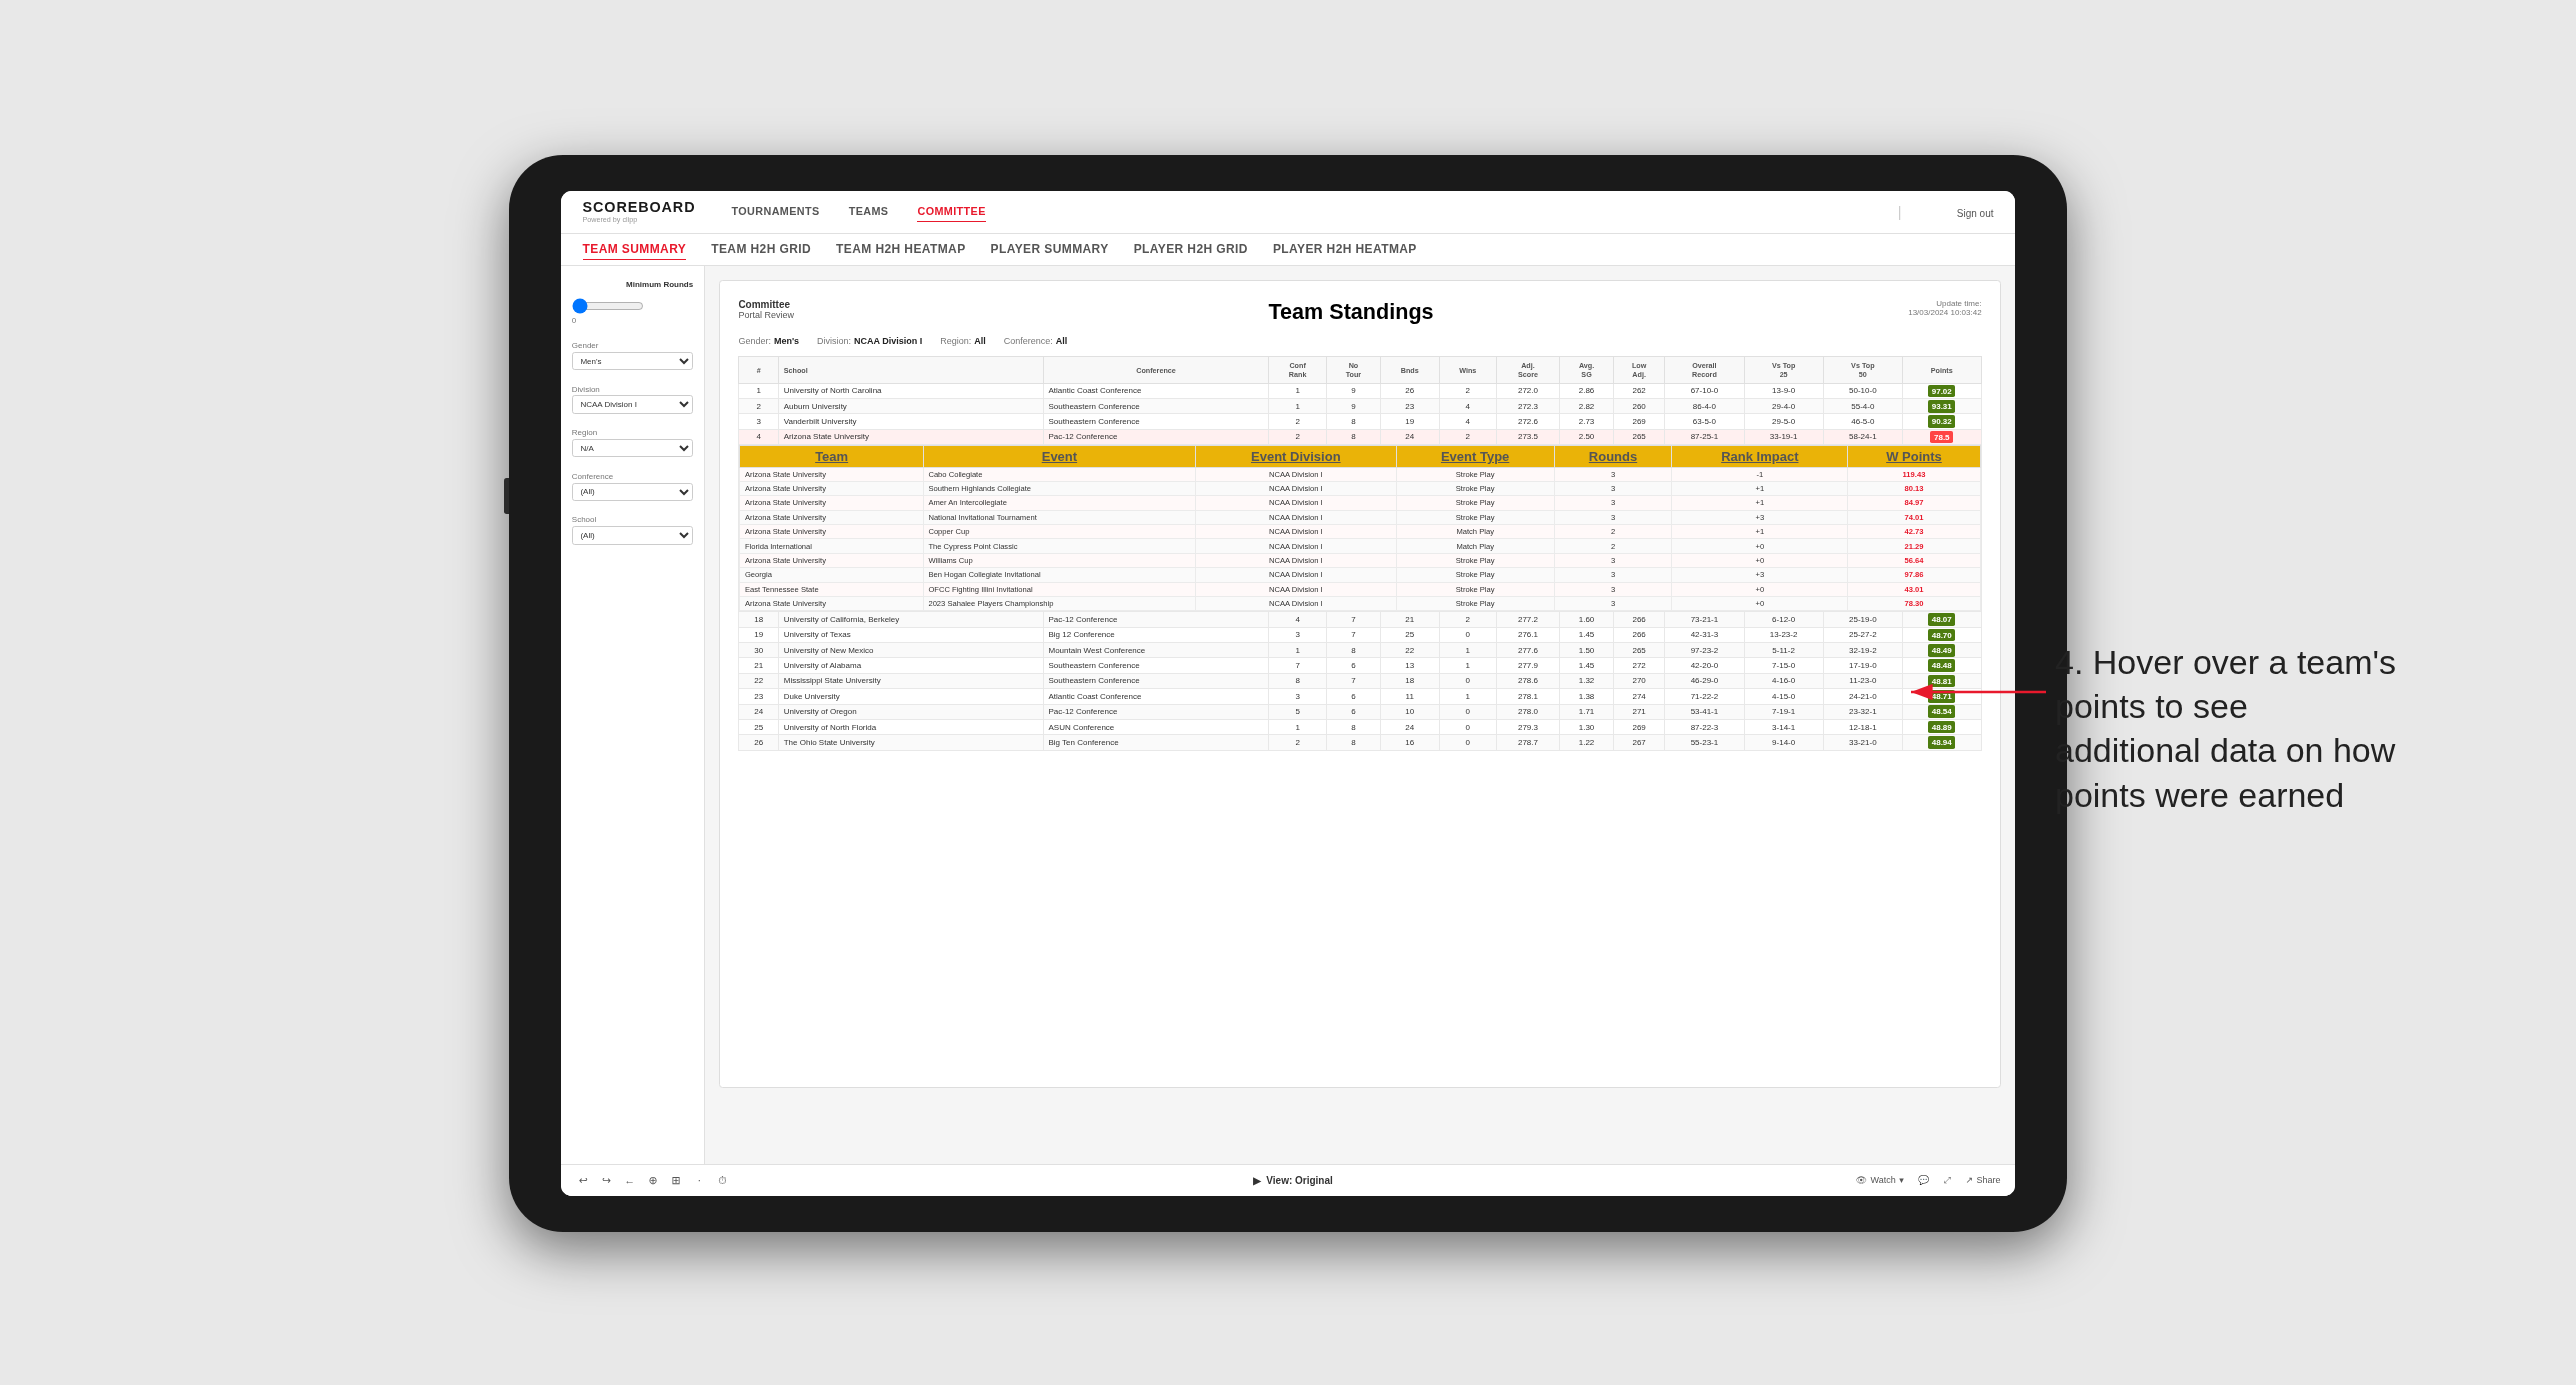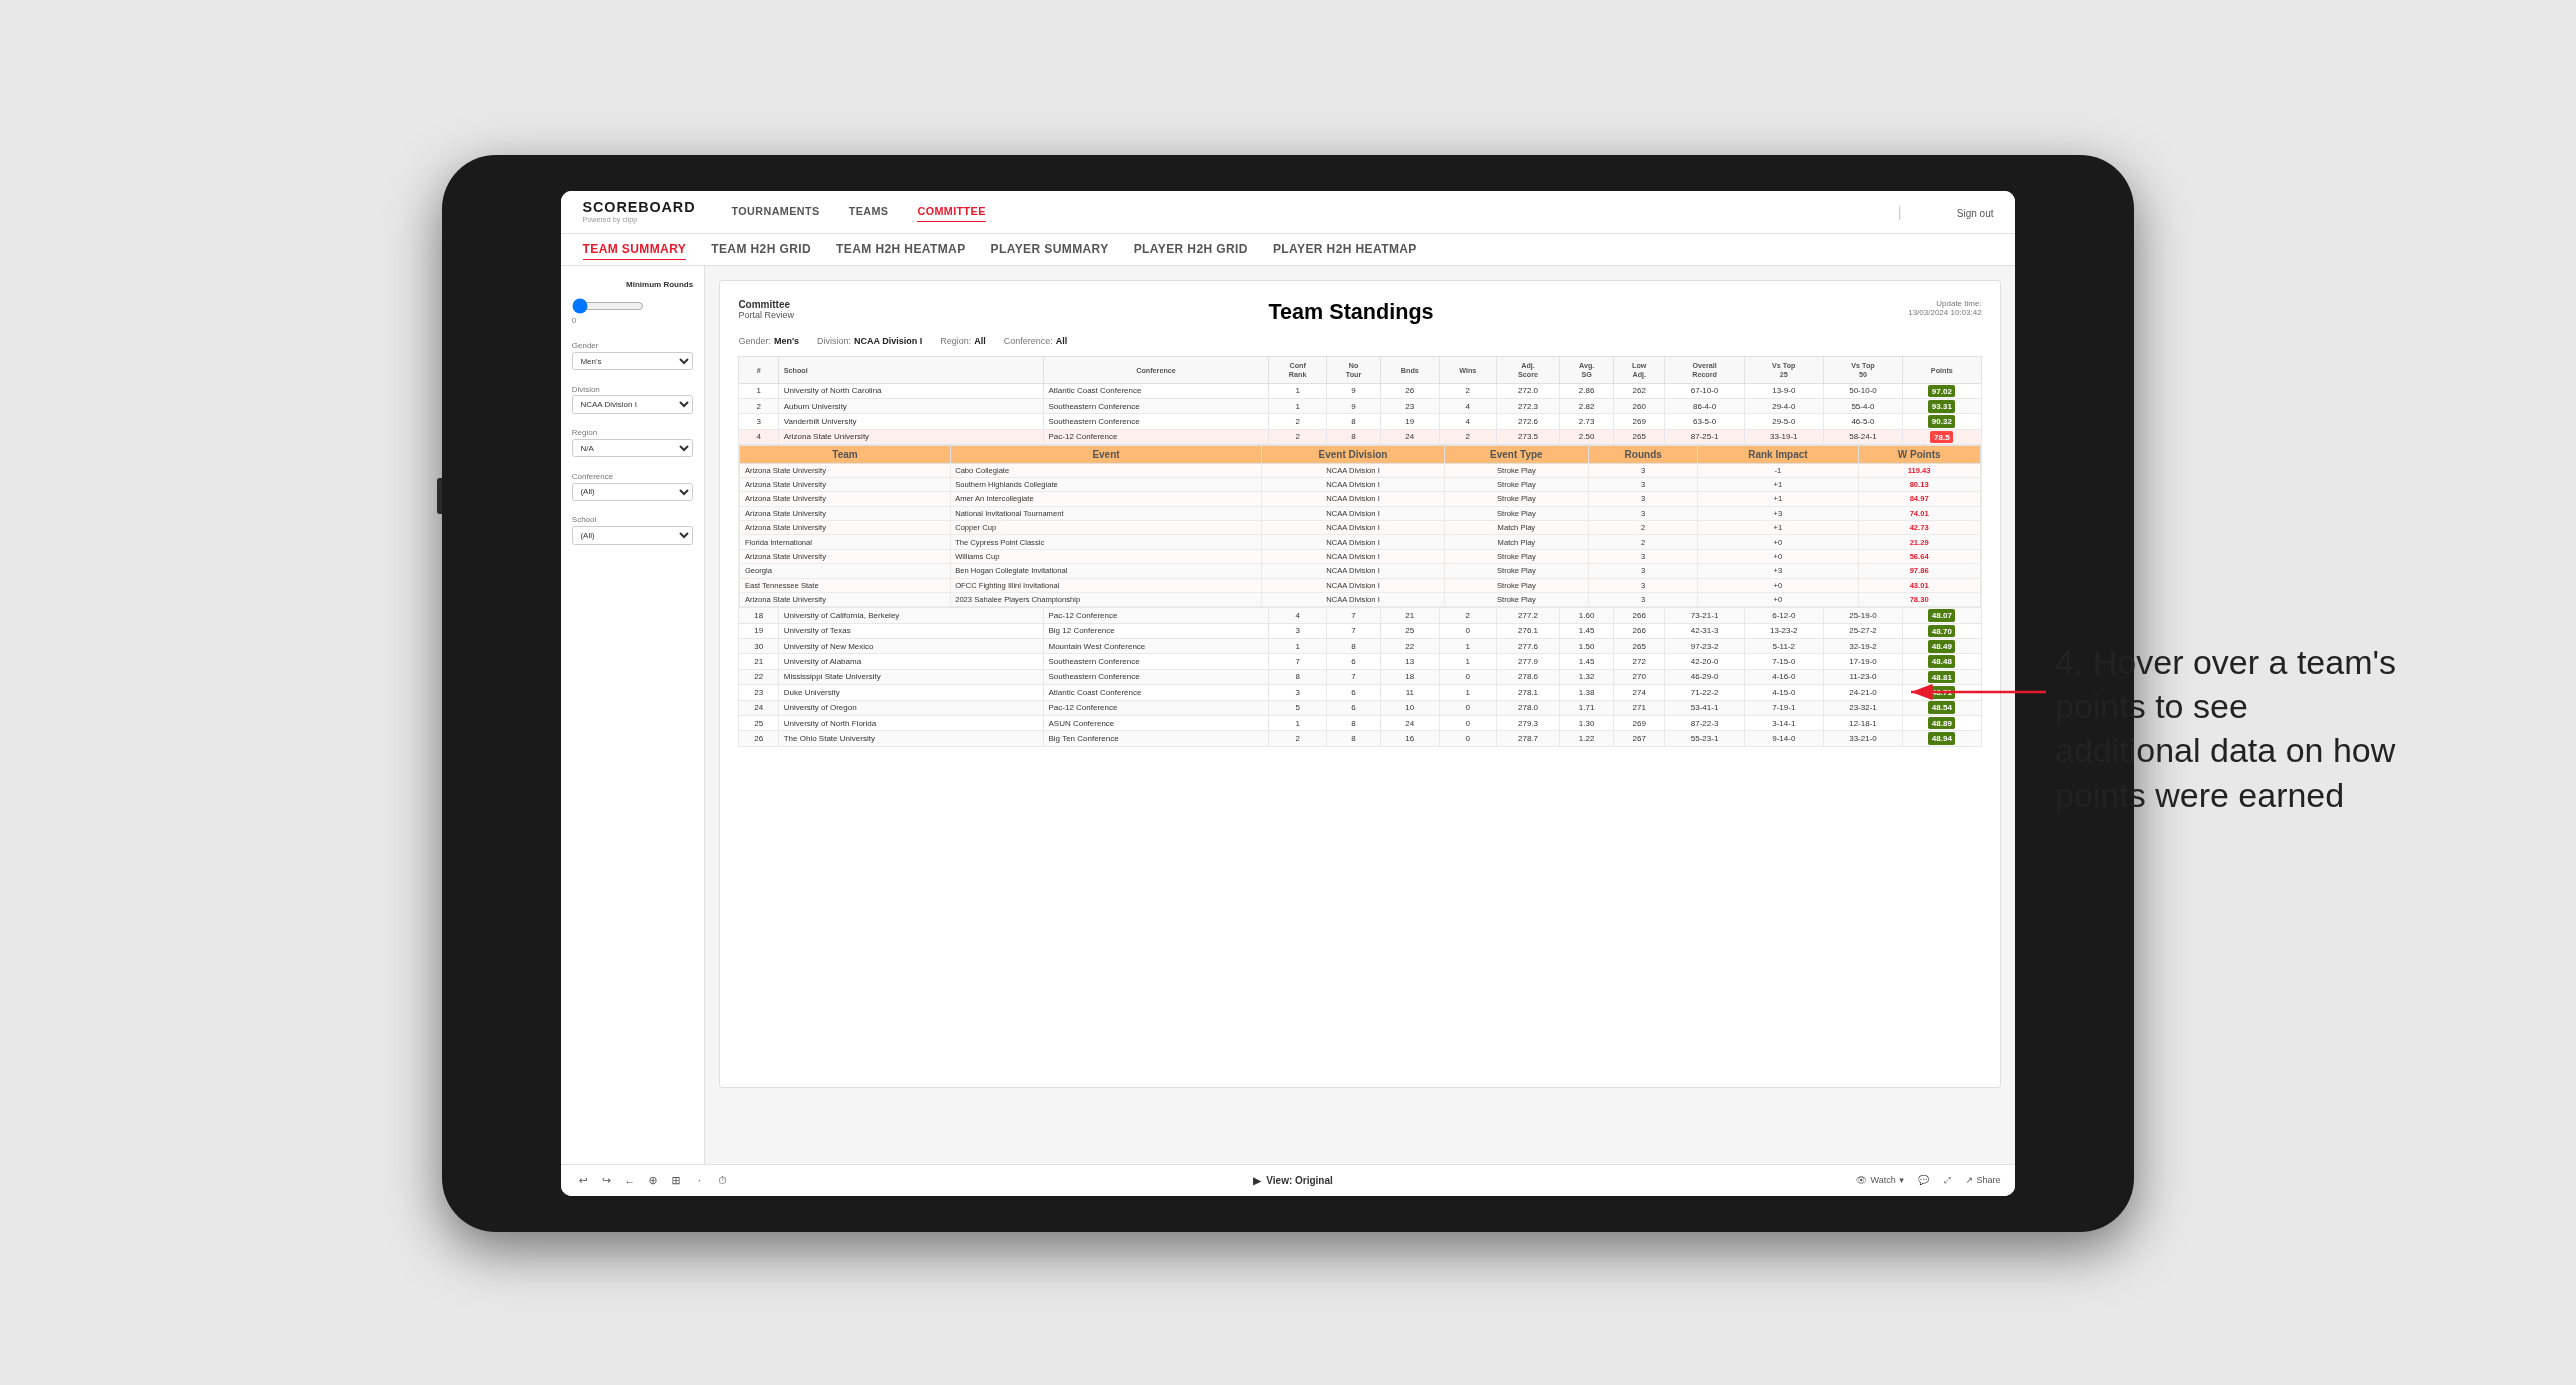--- a/index.html
+++ b/index.html
@@ -8,21 +8,21 @@
       font-family: Arial, sans-serif;
       width: 2576px;
       height: 1386px;
       display: flex;
       align-items: center;
       justify-content: center;
       position: relative;
     }
 
     .tablet-frame {
-      width: 1692px;
+      width: 1558px;
       height: 1077px;
       background: #1a1a1a;
       border-radius: 54px;
       padding: 27px;
       box-shadow: 0 18px 54px rgba(0,0,0,0.5);
       display: flex;
       align-items: center;
       justify-content: center;
       position: relative;
     }
@@ -301,27 +301,28 @@
       background: #fff9f9;
     }
 
     .expanded-table {
       width: 100%;
       border-collapse: collapse;
       font-size: 7.6px;
     }
 
     .expanded-table th {
-      background: #fdba74;
+      background: #eab308;
       border: 0.9px solid #e0e0e0;
       padding: 2.7px 4.5px;
-      font-size: 10px;
+      font-size: 13px;
       font-weight: 700;
       color: #555;
       text-align: center;
+      text-decoration: underline;
     }
 
     .expanded-table td {
       border: 0.9px solid #ebebeb;
       padding: 2.2px 4.5px;
       font-size: 7.6px;
       color: #333;
       text-align: center;
     }
 

